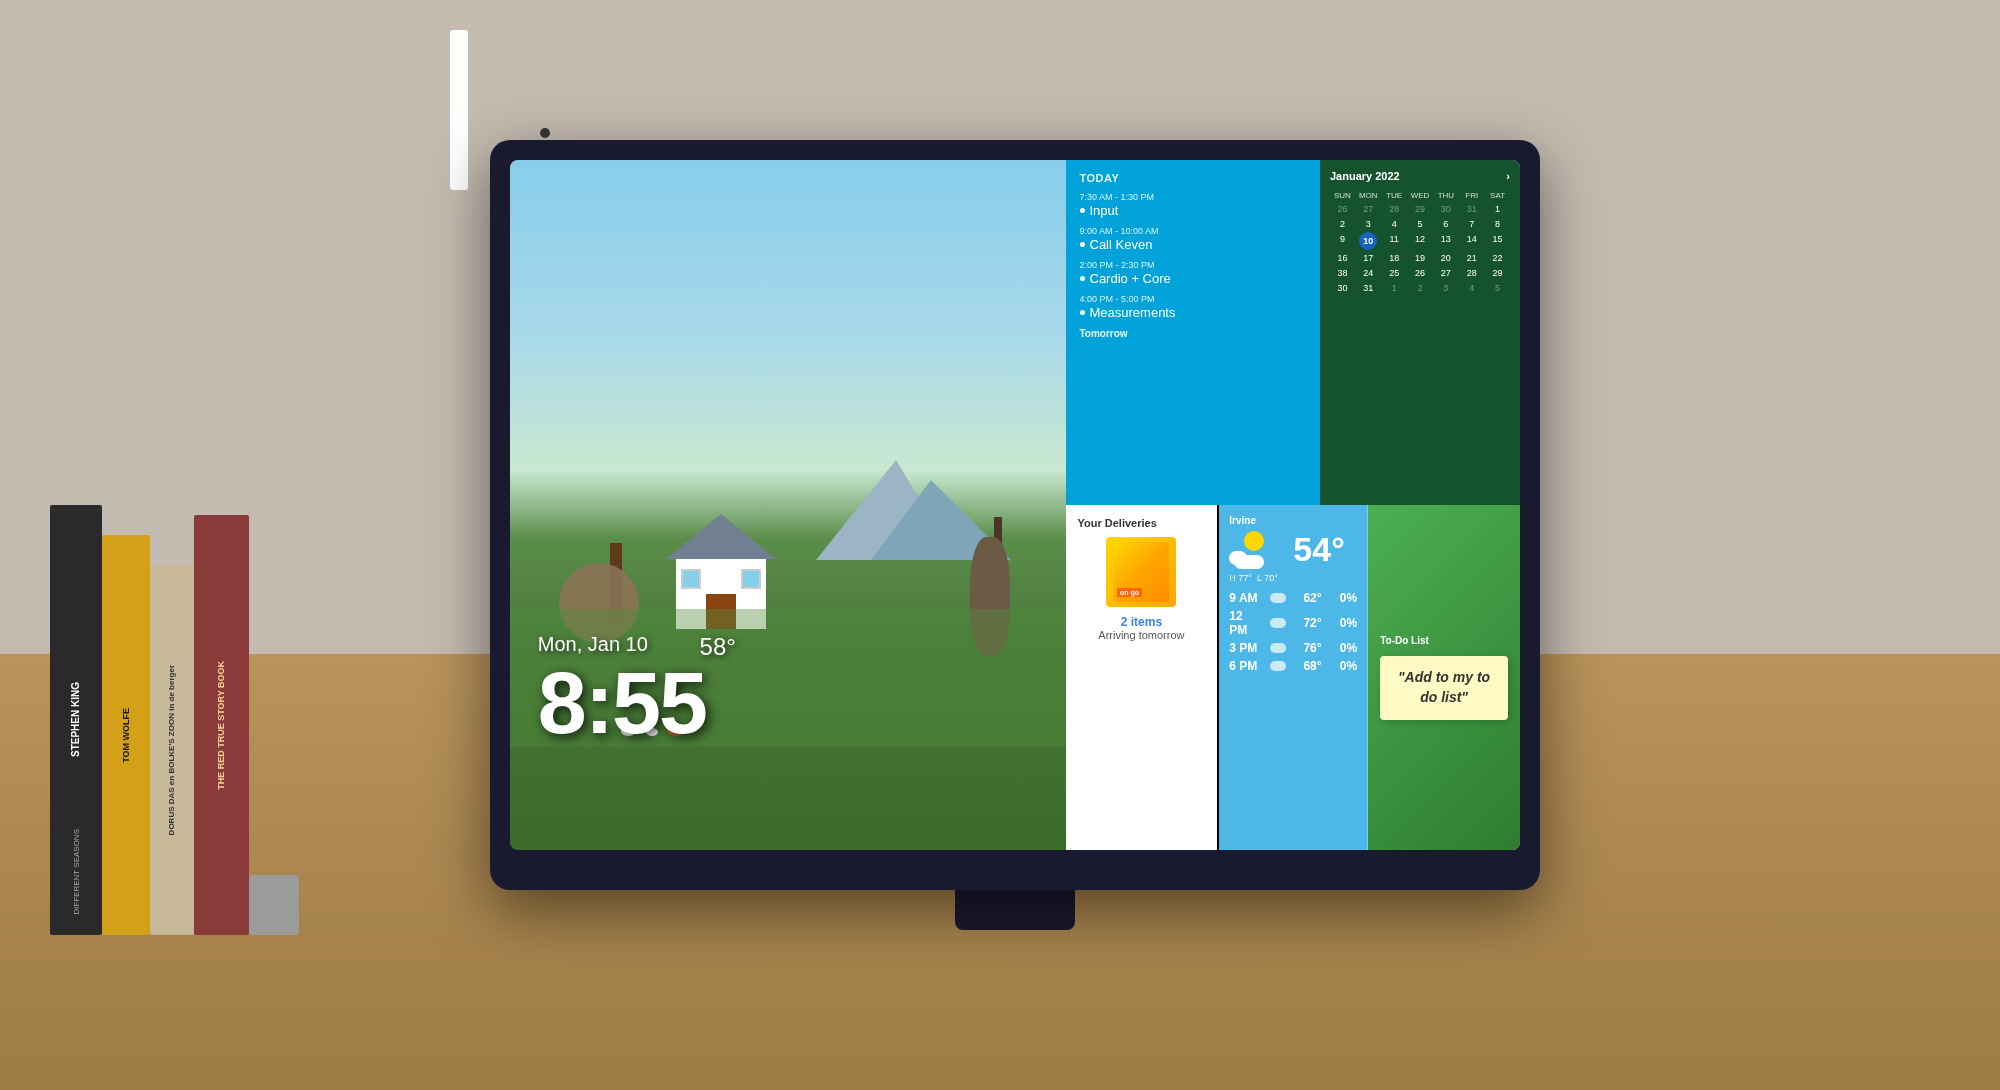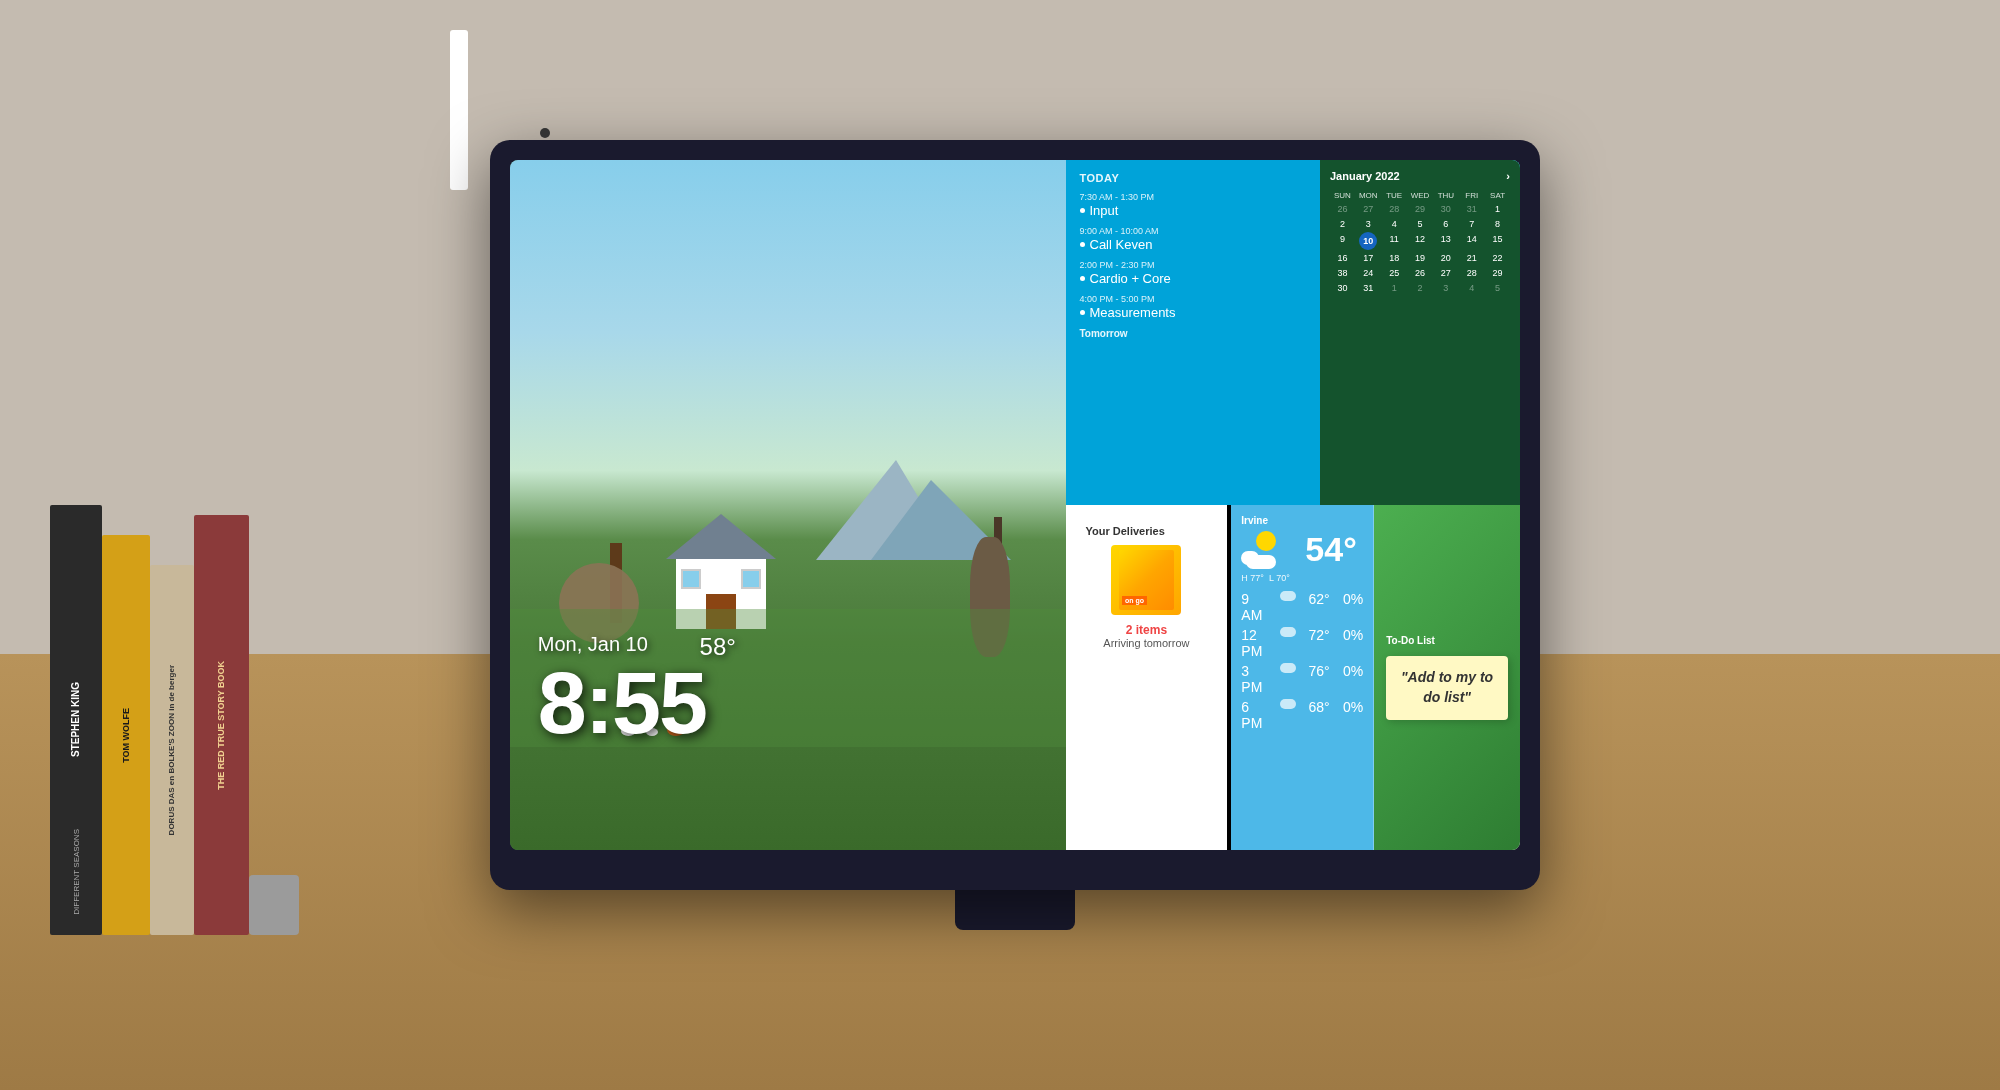--- a/index.html
+++ b/index.html
@@ -261,24 +261,24 @@
     
     .bottom-section {
       display: flex;
       height: 50%;
     }
 
     
     .deliveries-widget {
       flex: 1;
       background: white;
-      padding: 20px;
+      padding: 12px;
       display: flex;
       flex-direction: column;
-      border-right: 4px solid #000000;
+      border-right: 2px solid #000000;
     }
 
     .widget-title {
       font-size: 11px;
       font-weight: bold;
       color: #333;
       margin-bottom: 8px;
     }
 
     .package-img {
@@ -304,21 +304,21 @@
       color: white;
       font-size: 7px;
       padding: 1px 3px;
       bottom: 5px;
       left: 3px;
     }
 
     .delivery-count {
       font-size: 12px;
       font-weight: bold;
-      color: #ef4444;
+      color: #3b82f6;
       text-align: center;
     }
 
     .delivery-status {
       font-size: 11px;
       color: #555;
       text-align: center;
     }
 
     
@@ -347,24 +347,25 @@
 
     .weather-hi-lo {
       font-size: 9px;
       color: rgba(255,255,255,0.9);
       margin-bottom: 6px;
     }
 
     .weather-row {
       display: flex;
       justify-content: space-between;
-      align-items: flex-start;
+      align-items: center;
       padding: 2px 0;
-      font-size: 14px;
+      font-size: 12px;
       color: white;
+      font-weight: bold;
     }
 
     .weather-time {
       width: 30px;
     }
 
     .weather-deg {
       width: 25px;
       text-align: right;
     }

